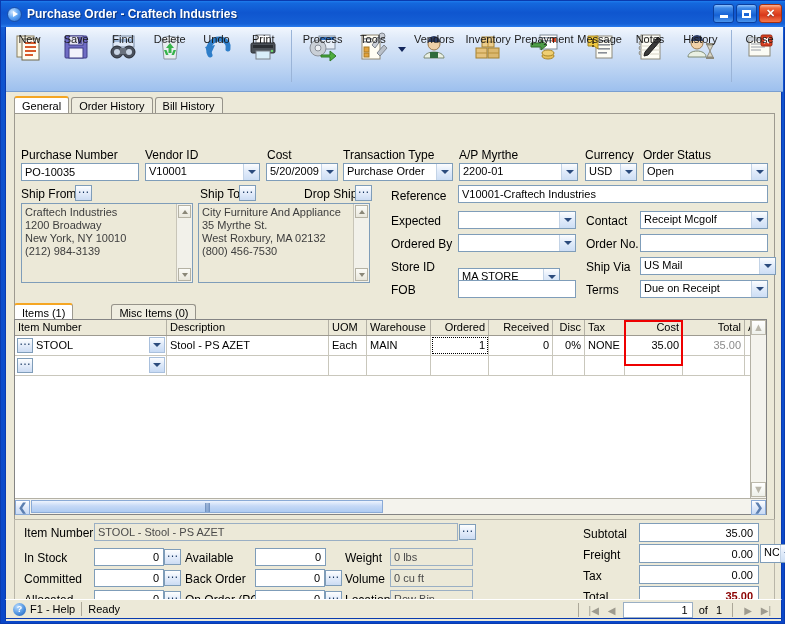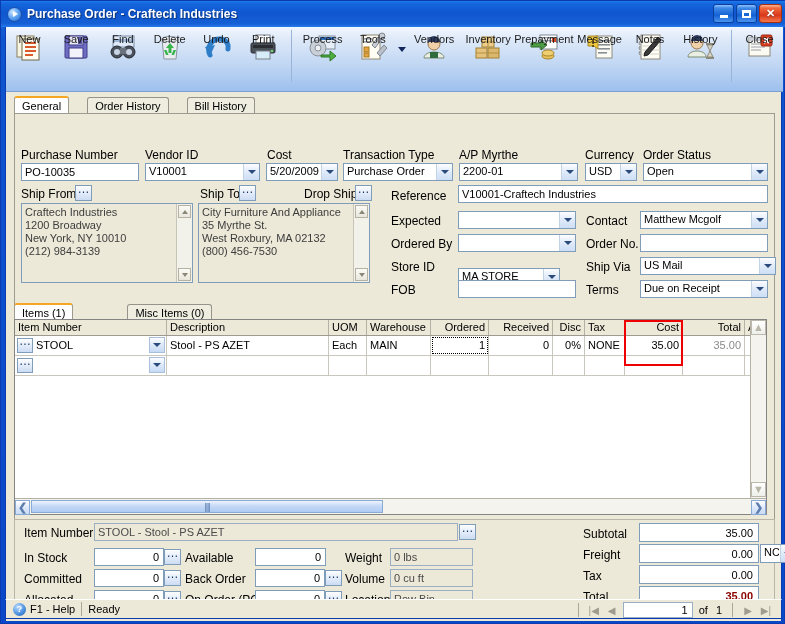--- a/index.html
+++ b/index.html
@@ -79,21 +79,21 @@
   }
   .dropcaret b{
     display:block;width:0;height:0;border-left:4px solid transparent;border-right:4px solid transparent;
     border-top:5px solid #13275c;
   }
 
   
   .tabstrip{position:absolute;left:8px;top:69px;width:761px;height:18px;display:flex;align-items:flex-end;}
   .tab{
     height:17px;padding:0 7px;display:flex;align-items:center;font-size:11px;color:#000;
-    background:#efede0;border:1px solid #96938a;border-bottom:none;margin-right:18px;
+    background:#efede0;border:1px solid #96938a;border-bottom:none;margin-right:2px;
     border-radius:3px 3px 0 0;box-sizing:border-box;cursor:default;
   }
   .tab.active{
     background:#fff;border-color:#9d9a90;border-top:2px solid #f5a623;height:18px;
     font-weight:normal;
   }
   
   .panel{
     position:absolute;left:8px;top:86px;width:761px;height:414px;
     background:#ECE9D8;border:1px solid #9d9a90;box-sizing:border-box;
@@ -597,21 +597,21 @@
 
       <div class="lbl" style="left:376px;top:100px">Expected</div>
       <div class="combo" style="left:443px;top:97px;width:118px">
         <div class="val"></div>
         <div class="arw">
             <b></b>
           </div>
       </div>
       <div class="lbl" style="left:571px;top:100px">Contact</div>
       <div class="combo" style="left:625px;top:97px;width:128px">
-        <div class="val">Matthew Mcgolf</div>
+        <div class="val">Receipt Mcgolf</div>
         <div class="arw">
             <b></b>
           </div>
       </div>
 
       <div class="lbl" style="left:376px;top:123px">Ordered By</div>
       <div class="combo" style="left:443px;top:120px;width:118px">
         <div class="val"></div>
         <div class="arw">
             <b></b>

